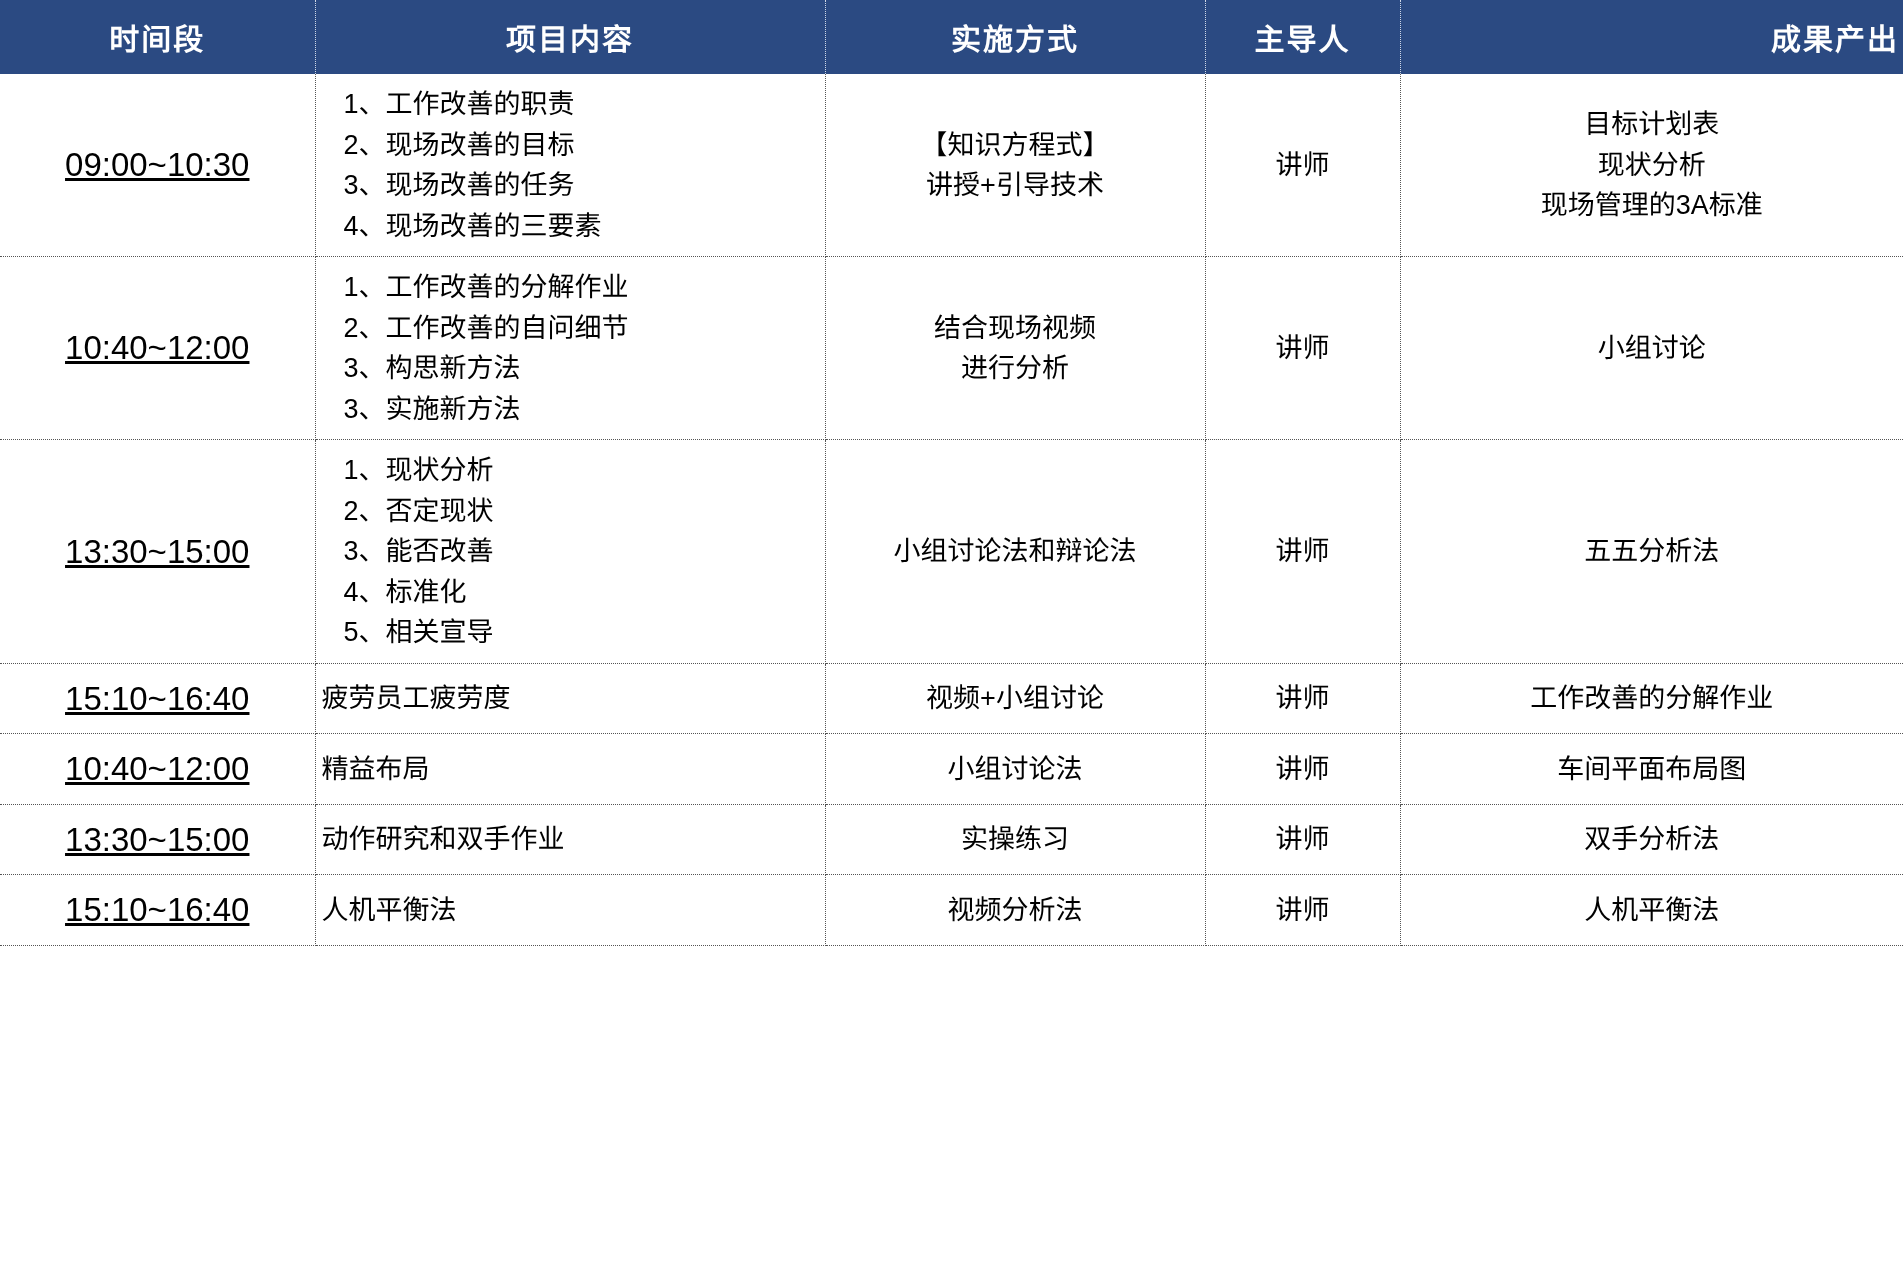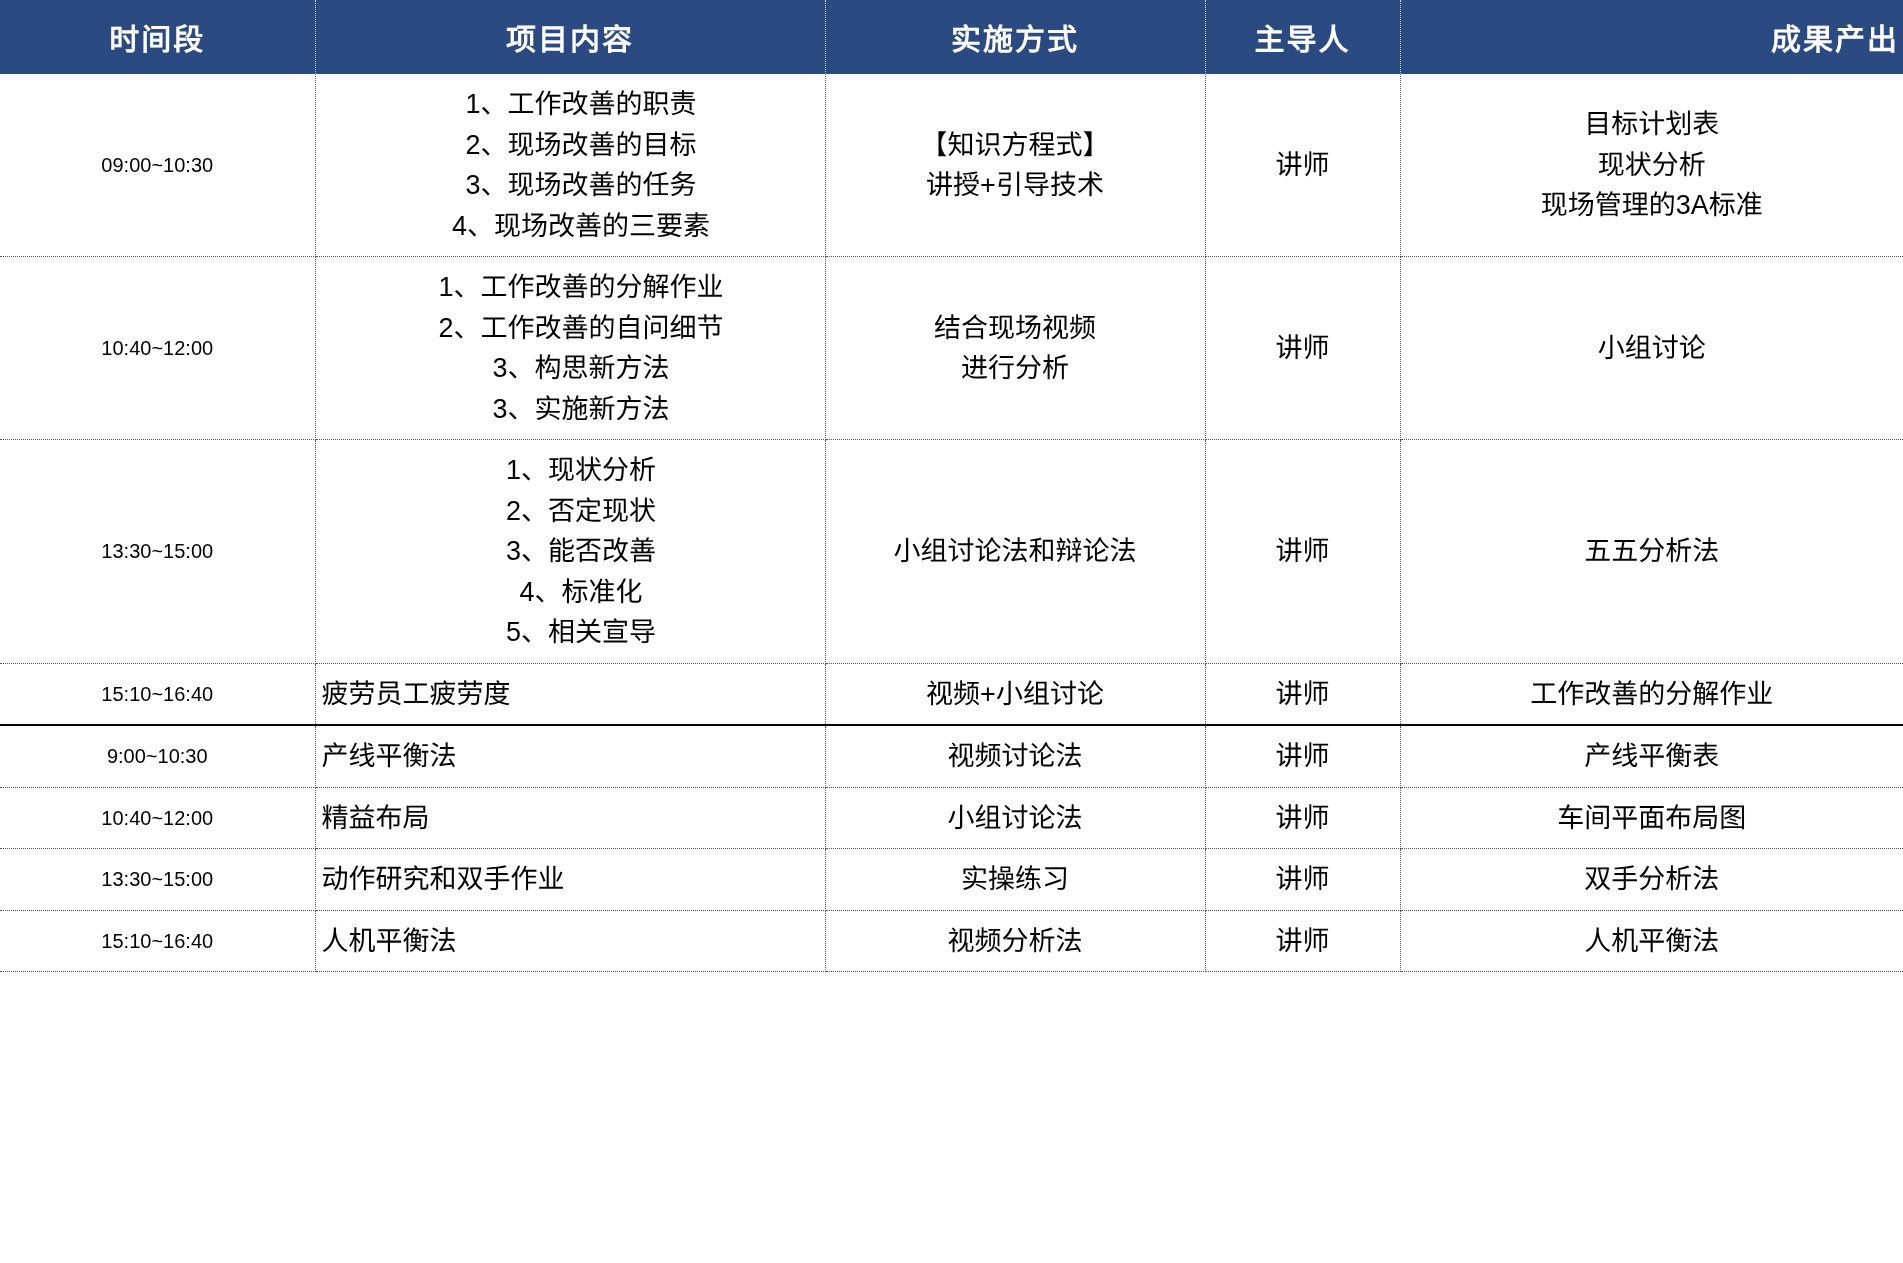--- a/index.html
+++ b/index.html
@@ -55,23 +55,23 @@
     padding: 10px 6px;
     line-height: 1.5;
   }
   tbody td:last-child { border-right: none; }
   tbody tr:last-child td { border-bottom: 1px dotted #555555; }
 
   tbody tr.day-break td {
     border-top: 2px solid #000000;
   }
 
-  td.time { font-size: 20px; white-space: nowrap; }
+  td.time { font-size: 33px; white-space: nowrap; text-decoration: underline; }
   td.content-list { text-align: left; padding-left: 28px; }
-  td.content-list .line { white-space: nowrap; text-align: center; }
+  td.content-list .line { white-space: nowrap; }
   td.content-plain { text-align: left; }
   .multi-line .line { display: block; }
 </style>
 </head>
 <body>
 
 <div class="sheet">
   <table class="schedule">
     <colgroup>
       <col class="c-time">
@@ -149,33 +149,20 @@
             <span class="line">疲劳员工疲劳度</span>
           </td>
           <td class="multi-line">
             <span class="line">视频+小组讨论</span>
           </td>
           <td>讲师</td>
           <td class="multi-line">
             <span class="line">工作改善的分解作业</span>
           </td>
         </tr>
-        <tr class="day-break">
-          <td class="time">9:00~10:30</td>
-          <td class="content-plain multi-line">
-            <span class="line">产线平衡法</span>
-          </td>
-          <td class="multi-line">
-            <span class="line">视频讨论法</span>
-          </td>
-          <td>讲师</td>
-          <td class="multi-line">
-            <span class="line">产线平衡表</span>
-          </td>
-        </tr>
         <tr>
           <td class="time">10:40~12:00</td>
           <td class="content-plain multi-line">
             <span class="line">精益布局</span>
           </td>
           <td class="multi-line">
             <span class="line">小组讨论法</span>
           </td>
           <td>讲师</td>
           <td class="multi-line">

